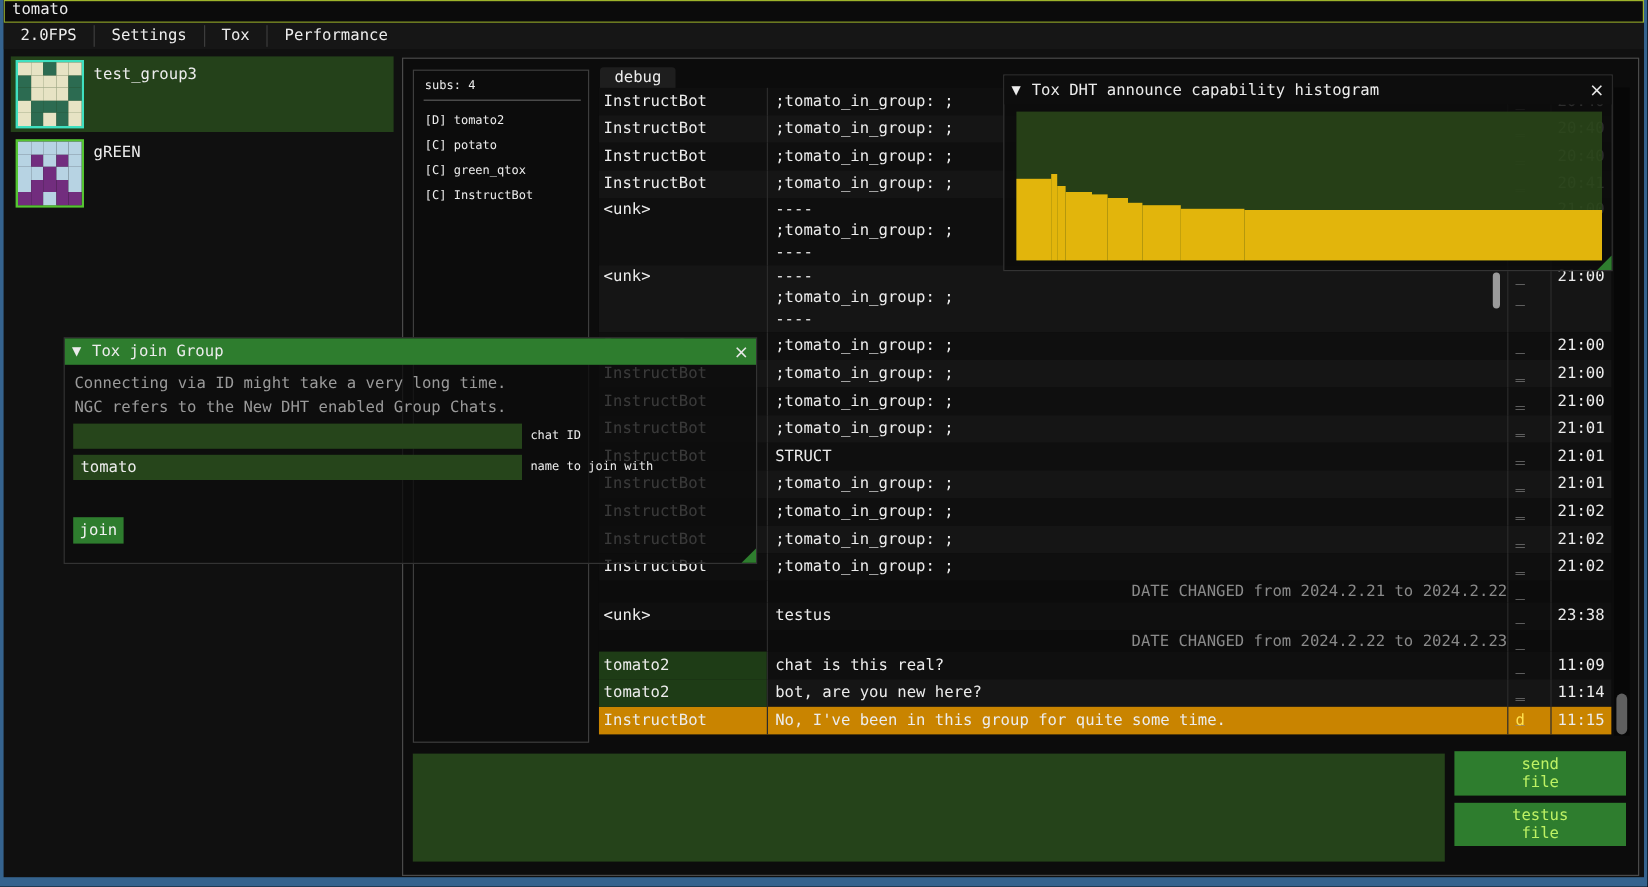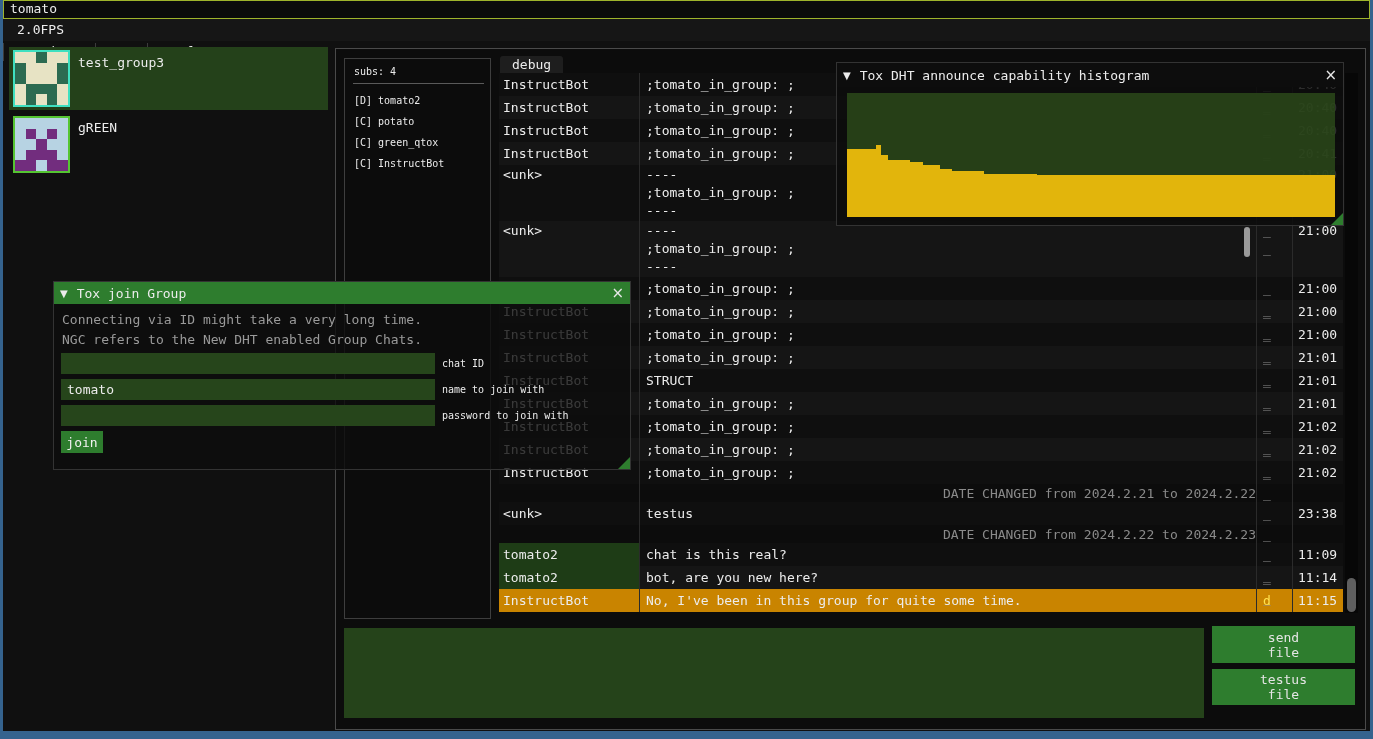--- a/index.html
+++ b/index.html
@@ -5,21 +5,21 @@
   html,body{margin:0;padding:0;background:#000;}
   *{box-sizing:border-box;font-family:"DejaVu Sans Mono",monospace;}
   .frame{position:relative;width:1373px;height:739px;background:#35638e;overflow:hidden;}
   .app{position:absolute;left:3px;top:0;width:1367px;height:731px;background:#101010;overflow:hidden;}
 
   
   .titlebar{position:absolute;left:0;top:0;width:1367px;height:19px;background:#0b0b0b;
     border:1px solid #9eb32b;color:#ececec;font-size:13px;line-height:16px;padding-left:6px;}
   
   .menubar{position:absolute;left:0;top:19px;width:1367px;height:22px;background:#161616;
-    display:flex;align-items:stretch;color:#ececec;font-size:13px;flex-direction:column;}
+    display:flex;align-items:stretch;color:#ececec;font-size:13px;}
   .mitem{padding:0 14px;line-height:22px;white-space:nowrap;}
   .msep{width:1px;background:#3c3c3c;margin:2px 0;}
 
   
   .group-item{position:absolute;display:block;}
   .g-sel{background:#24411a;}
   .avatar{position:absolute;display:grid;grid-template-columns:repeat(5,1fr);grid-template-rows:repeat(5,1fr);
     width:57px;height:57px;border:2px solid #fff;}
   .g-label{position:absolute;color:#ececec;font-size:13px;white-space:nowrap;}
 
@@ -46,21 +46,21 @@
   .cst{width:36px;padding:1px 0 0 6px;border-left:1px solid #2b2b2b;color:#8c8c8c;flex:none;letter-spacing:3px;}
   .ctime{width:47px;padding:1px 0 0 5px;border-left:1px solid #2b2b2b;flex:none;}
   .dflag{color:#ffe14d;}
   .vscroll{position:absolute;left:1009px;top:24px;width:13px;height:540px;background:#070707;}
   .vthumb{position:absolute;left:2px;top:505px;width:9px;height:34px;background:#5f5f5f;border-radius:5px;}
   .ithumb{position:absolute;left:908px;top:178px;width:6px;height:30px;background:#9a9a9a;border-radius:3px;}
 
   
   .msgbox{position:absolute;left:8px;top:579px;width:860px;height:90px;background:#25431a;border:none;
     resize:none;color:#ececec;font-size:13px;outline:none;padding:4px 6px;}
-  .fbtn{position:absolute;left:876px;width:143px;background:#2e7d2e;color:#e5e5e5;font-size:13px;
+  .fbtn{position:absolute;left:876px;width:143px;background:#2e7d2e;color:#bef264;font-size:13px;
     display:flex;flex-direction:column;align-items:center;justify-content:center;line-height:15px;}
   .fbtn.send{top:577px;height:37px;} .fbtn.paste{top:620px;height:36px;}
 
   
   .fwin{position:absolute;border:1px solid #333;}
   .fwin .wtitle{display:flex;align-items:center;color:#ececec;font-size:13px;padding:0 6px;}
   .arr{font-family:"DejaVu Sans",sans-serif;font-size:10px;margin-right:9px;}
   .wclose{margin-left:auto;font-family:"DejaVu Sans",sans-serif;font-size:15px;line-height:14px;color:#e8e8e8;}
   .grip{position:absolute;right:0;bottom:0;width:0;height:0;border-style:solid;
     border-width:0 0 12px 12px;border-color:transparent transparent #2e7d2e transparent;}
@@ -339,24 +339,20 @@
         <div>Connecting via ID might take a very long time.</div>
         <div>NGC refers to the New DHT enabled Group Chats.</div>
       </div>
       <div class="jrow" style="top:71px;">
         <input class="jinput" value="" style="">
         <span class="jlabel">chat ID</span>
       </div>
       <div class="jrow" style="top:97px;">
         <input class="jinput" value="tomato" style="">
         <span class="jlabel">name to join with</span>
-      </div>
-      <div class="jrow" style="top:123px;">
-        <input class="jinput" value="" style="">
-        <span class="jlabel">password to join with</span>
       </div>
       <div class="jbtn">join</div>
       <div class="grip"></div>
     </div>
 
     <div class="fwin histwin">
       <div class="wtitle">
         <span class="arr">▼</span>
         <span>Tox DHT announce capability histogram</span>
         <span class="wclose">×</span>

